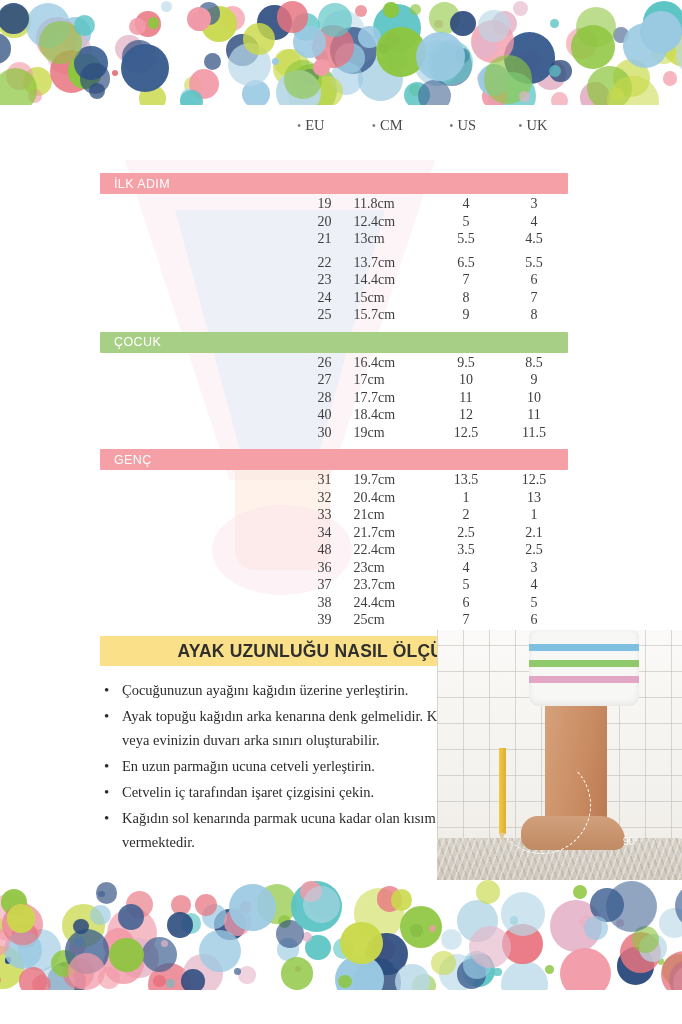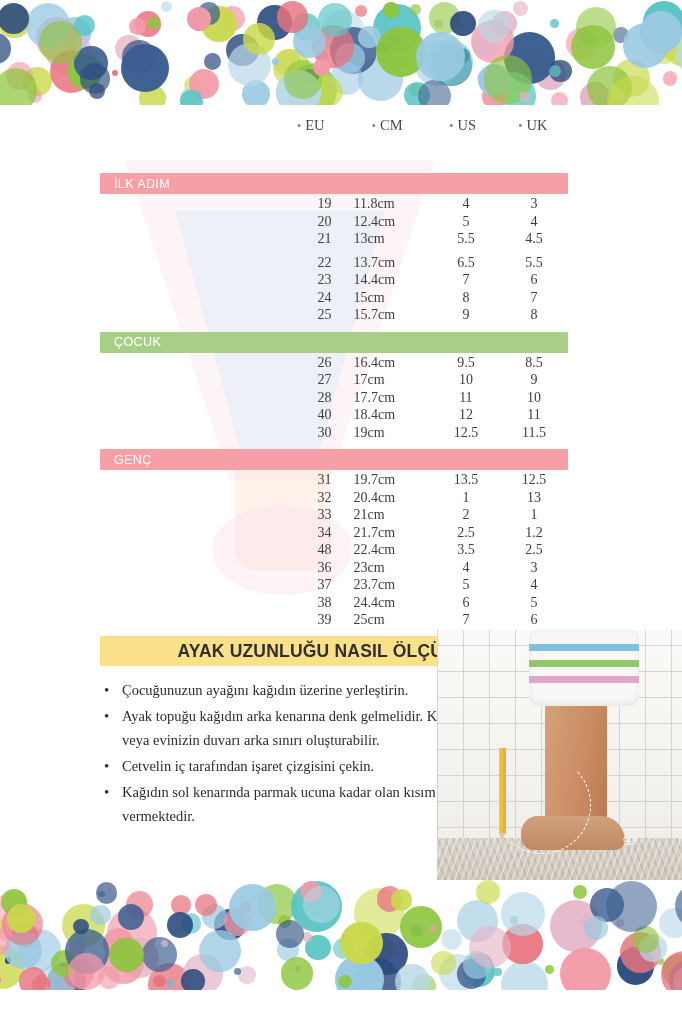--- a/index.html
+++ b/index.html
@@ -489,21 +489,21 @@
         <div class="data-row">
           <div class="data-cell d-eu">33</div>
           <div class="data-cell d-cm">21cm</div>
           <div class="data-cell d-us">2</div>
           <div class="data-cell d-uk">1</div>
         </div>
         <div class="data-row">
           <div class="data-cell d-eu">34</div>
           <div class="data-cell d-cm">21.7cm</div>
           <div class="data-cell d-us">2.5</div>
-          <div class="data-cell d-uk">1.2</div>
+          <div class="data-cell d-uk">2.1</div>
         </div>
         <div class="data-row">
           <div class="data-cell d-eu">48</div>
           <div class="data-cell d-cm">22.4cm</div>
           <div class="data-cell d-us">3.5</div>
           <div class="data-cell d-uk">2.5</div>
         </div>
         <div class="data-row">
           <div class="data-cell d-eu">36</div>
           <div class="data-cell d-cm">23cm</div>
@@ -533,20 +533,21 @@
     </div>
 </div>
 
 <div id="measure-section">
   <div id="measure-title-bar">
     <span class="title">AYAK UZUNLUĞU NASIL ÖLÇÜLÜR?</span>
   </div>
   <ul id="measure-list">
       <li>Çocuğunuzun ayağını kağıdın üzerine yerleştirin.</li>
       <li>Ayak topuğu kağıdın arka kenarına denk gelmelidir. Kalın bir kitap, kutu veya evinizin duvarı arka sınırı oluşturabilir.</li>
+      <li>En uzun parmağın ucuna cetveli yerleştirin.</li>
       <li>Cetvelin iç tarafından işaret çizgisini çekin.</li>
       <li>Kağıdın sol kenarında parmak ucuna kadar olan kısım doğru ayak ölçüsünü vermektedir.</li>
     </ul>
 </div>
 
 <div id="photo">
   <div class="tile-grid"></div>
   <div class="floor"></div>
   <div class="leg"></div>
   <div class="foot"></div>

